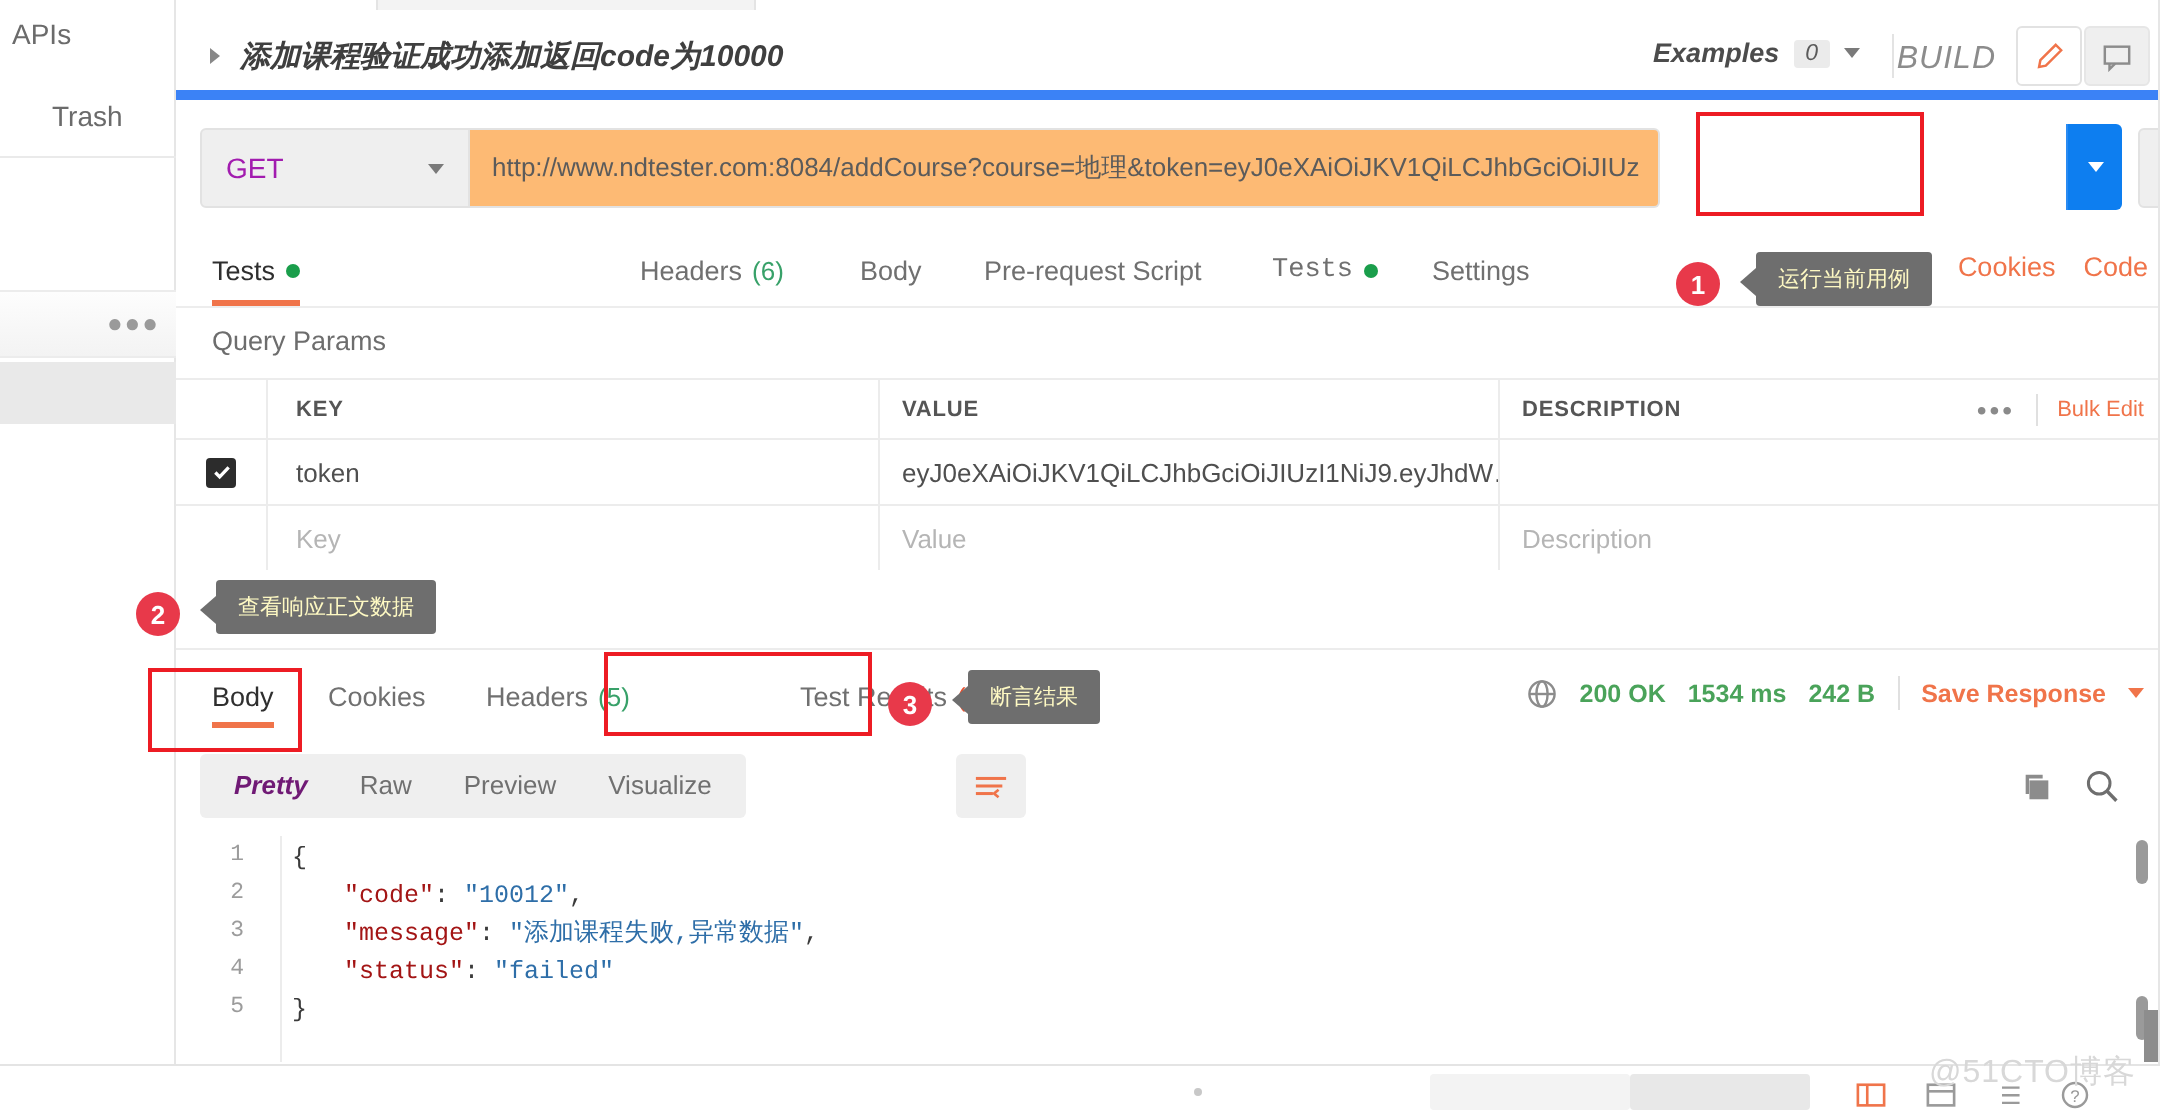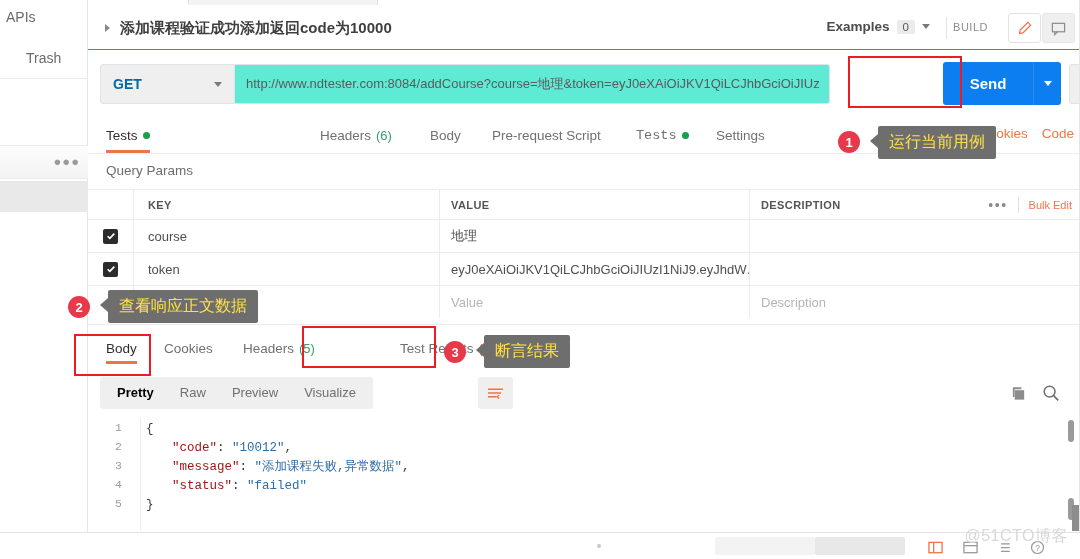--- a/index.html
+++ b/index.html
@@ -38,63 +38,63 @@
 
   
   #tab-strip-frag {
     position:absolute; left:100px; top:0; width:190px; height:5px;
     background:#f3f3f3; border-left:1px solid #e4e4e4; border-right:1px solid #e4e4e4;
   }
 
   
   #title-row {
     position:absolute; left:0; top:5px; width:992px; height:45px;
-    border-bottom:1px solid #3b82f6; background:#fff;
+    border-bottom:5px solid #3b82f6; background:#fff;font-style:italic;
   }
   #title-caret {
     position:absolute; left:17px; top:19px;
     width:0;height:0;border-left:5px solid #888;
     border-top:4px solid transparent;border-bottom:4px solid transparent;
   }
   #req-title {
     position:absolute; left:32px; top:14px;
     font-size:15px; color:#3f3f3f; font-weight:600; white-space:nowrap;
   }
   #examples-wrap { position:absolute; right:150px; top:14px; display:flex; align-items:center; gap:7px; }
   #examples-label { font-size:13.5px; color:#4c4c4c; font-weight:600; }
   #examples-count {
     font-size:11.5px; color:#5a5a5a; background:#ebebeb;
     padding:1px 6px; border-radius:2px;
   }
   .caret-down { width:0;height:0;border-top:5px solid #7a7a7a;
     border-left:4px solid transparent;border-right:4px solid transparent; }
   #tr-divider { position:absolute; right:133px; top:12px; width:1px; height:22px; background:#e3e3e3; }
-  #build-label { position:absolute; right:92px; top:16px; font-size:11px; color:#8c8c8c; letter-spacing:.5px; }
+  #build-label { position:absolute; right:82px; top:16px; font-size:16px; color:#8c8c8c; letter-spacing:.5px; }
   #pencil-btn {
     position:absolute; right:39px; top:8px; width:33px; height:30px;
     border:1px solid #e2e2e2; border-radius:3px; background:#fff;
     display:flex; align-items:center; justify-content:center;
   }
   #comment-btn {
     position:absolute; right:5px; top:8px; width:33px; height:30px;
     background:#efefef; border:1px solid #e6e6e6; border-radius:3px;
     display:flex; align-items:center; justify-content:center;
   }
 
   
   #url-row { position:absolute; left:0; top:58px; width:992px; height:52px; }
   #method-box {
     position:absolute; left:12px; top:6px; width:135px; height:40px;
     background:#efefef; border:1px solid #e2e2e2; border-radius:3px 0 0 3px;
     display:flex; align-items:center; padding:0 12px; justify-content:space-between;
   }
-  #method-label { font-size:14px; color:#0369a1; font-weight:700; }
+  #method-label { font-size:14px; color:#a21caf; font-weight:400; }
   #url-box {
     position:absolute; left:147px; top:6px; width:595px; height:40px;
-    background:#5eead4; border:1px solid #e2e2e2; border-left:none;
+    background:#fdba74; border:1px solid #e2e2e2; border-left:none;
     border-radius:0 3px 3px 0; display:flex; align-items:center; padding:0 11px;
     overflow:hidden;
   }
   #url-text { font-size:13px; color:#5b5b5b; white-space:nowrap; }
   #send-btn {
     position:absolute; left:855px; top:4px; width:90px; height:43px;
     background:#0d7ef0; border-radius:3px 0 0 3px; color:#fff;
     display:flex; align-items:center; justify-content:center;
     font-size:15px; font-weight:600;
   }
@@ -173,21 +173,21 @@
   .caret-down-o { width:0;height:0;border-top:5px solid #f0744a;
     border-left:4px solid transparent;border-right:4px solid transparent; }
 
   
   #body-toolbar { position:absolute; left:0; top:372px; width:992px; height:43px; }
   #fmt-group {
     position:absolute; left:12px; top:5px; height:32px; background:#efefef;
     border-radius:3px; display:flex; align-items:center; padding:0 4px;
   }
   .fmt { padding:0 13px; font-size:13px; color:#707070; line-height:32px; }
-  .fmt.active { color:#000000; font-weight:600; }
+  .fmt.active { color:#701a75; font-weight:600;font-style:italic; }
   #json-group {
     position:absolute; left:300px; top:5px; height:32px; width:80px; background:#efefef;
     border-radius:3px; display:flex; align-items:center; justify-content:space-between; padding:0 11px;
   }
   #json-label { font-size:13px; color:#707070; }
   #wrap-btn {
     position:absolute; left:390px; top:5px; width:35px; height:32px; background:#efefef;
     border-radius:3px; display:flex; align-items:center; justify-content:center;
   }
   #copy-icon { position:absolute; right:53px; top:13px; }
@@ -237,22 +237,22 @@
   #hl-send   { left:848px; top:56px;  width:114px; height:52px; }
   #hl-body   { left:74px;  top:334px; width:77px;  height:42px; }
   #hl-tests  { left:302px; top:326px; width:134px; height:42px; }
 
   .cal-num {
     position:absolute; width:22px; height:22px; border-radius:50%;
     background:#e8394a; color:#fff; font-size:13px; font-weight:700;
     display:flex; align-items:center; justify-content:center;
   }
   .cal-box {
-    position:absolute; background:#6e6e6e; color:#fde047;
-    font-size:16px; padding:6px 11px; white-space:nowrap; border-radius:2px;
+    position:absolute; background:#6e6e6e; color:#fef9c3;
+    font-size:11px; padding:6px 11px; white-space:nowrap; border-radius:2px;
   }
   .cal-arrow {
     position:absolute; width:0; height:0;
     border-top:7px solid transparent; border-bottom:7px solid transparent;
     border-right:8px solid #6e6e6e;
   }
   #cal1-num { left:838px; top:131px; }
   #cal1-box { left:878px; top:126px; }
   #cal1-arr { left:870px; top:134px; }
 
@@ -309,21 +309,20 @@
     </div>
 
     <div id="url-row">
       <div id="method-box">
         <span id="method-label">GET</span>
         <span class="caret-down"></span>
       </div>
       <div id="url-box">
         <span id="url-text">http://www.ndtester.com:8084/addCourse?course=地理&amp;token=eyJ0eXAiOiJKV1QiLCJhbGciOiJIUz</span>
       </div>
-      <div id="send-btn">Send</div>
       <div id="send-caret-btn">
         <span class="caret-down-w"></span>
       </div>
       <div id="save-btn">Save</div>
 
     </div>
 
     <div id="req-tabs">
       <div class="rtab active" style="left:18px;">
         <span>Tests</span>
@@ -367,38 +366,20 @@
         <div class="qp-c-desc" style="position:relative;">
           <span class="qp-head-txt">DESCRIPTION</span>
           <div id="qp-head-right">
             <span id="qp-dots">•••</span>
             <span id="qp-vsep"></span>
             <span id="bulk-edit">Bulk Edit</span>
           </div>
         </div>
       </div>
 
-      <div class="qp-row">
-        <div class="qp-c-check">
-          <span class="chk">
-            <svg width="10" height="10" viewBox="0 0 12 12">
-                <path d="M2 6.3l2.6 2.6L10 3.2" fill="none" stroke="#fff" stroke-width="2"></path>
-              </svg>
-          </span>
-        </div>
-        <div class="qp-c-key">
-            <span class="qp-txt">course</span>
-          </div>
-        <div class="qp-c-val">
-            <span class="qp-txt">地理</span>
-          </div>
-        <div class="qp-c-desc">
-            <span class="qp-txt"></span>
-          </div>
-      </div>
 
       <div class="qp-row">
         <div class="qp-c-check">
           <span class="chk">
             <svg width="10" height="10" viewBox="0 0 12 12">
                 <path d="M2 6.3l2.6 2.6L10 3.2" fill="none" stroke="#fff" stroke-width="2"></path>
               </svg>
           </span>
         </div>
         <div class="qp-c-key">
@@ -436,20 +417,33 @@
       </div>
       <div class="restab" style="left:155px;">
         <span>Headers</span>
         <span class="cnt-green">(5)</span>
       </div>
       <div class="restab" style="left:312px;">
         <span>Test Results</span>
         <span class="cnt-red">(0/1)</span>
       </div>
 
+      <div id="resp-status">
+        <svg width="16" height="16" viewBox="0 0 16 16">
+          <circle cx="8" cy="8" r="6.3" fill="none" stroke="#8c8c8c" stroke-width="1.2"></circle>
+          <ellipse cx="8" cy="8" rx="2.8" ry="6.3" fill="none" stroke="#8c8c8c" stroke-width="1.2"></ellipse>
+          <line x1="1.7" y1="8" x2="14.3" y2="8" stroke="#8c8c8c" stroke-width="1.2"></line>
+        </svg>
+        <span class="st-green">200 OK</span>
+        <span class="st-green">1534 ms</span>
+        <span class="st-green">242 B</span>
+        <span id="st-sep"></span>
+        <span id="save-response">Save Response</span>
+        <span class="caret-down-o"></span>
+      </div>
     </div>
 
     <div id="body-toolbar">
       <div id="fmt-group">
         <span class="fmt active">Pretty</span>
         <span class="fmt">Raw</span>
         <span class="fmt">Preview</span>
         <span class="fmt">Visualize</span>
       </div>
       <div id="wrap-btn">

